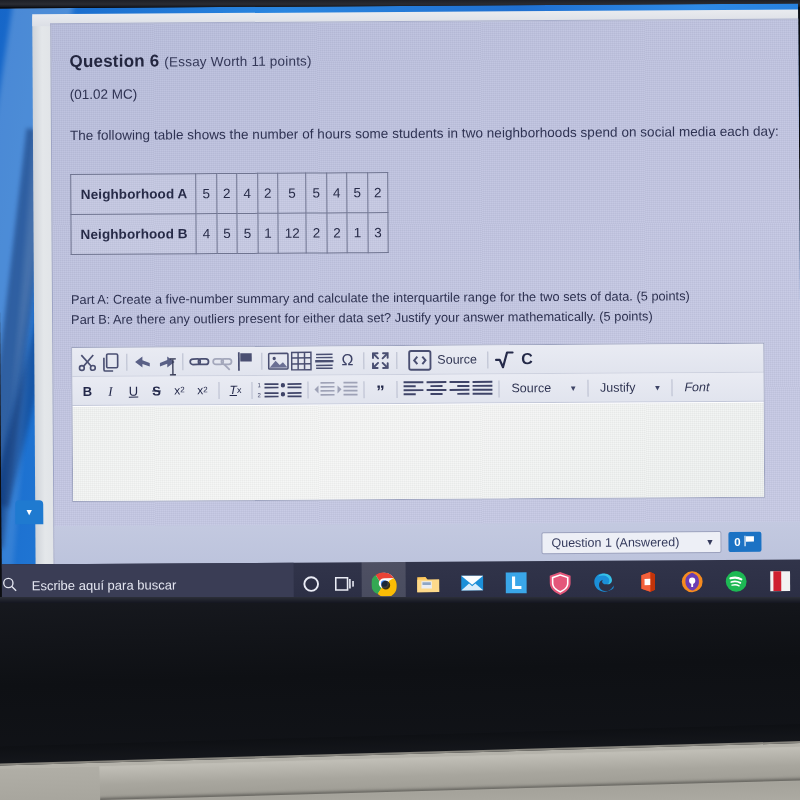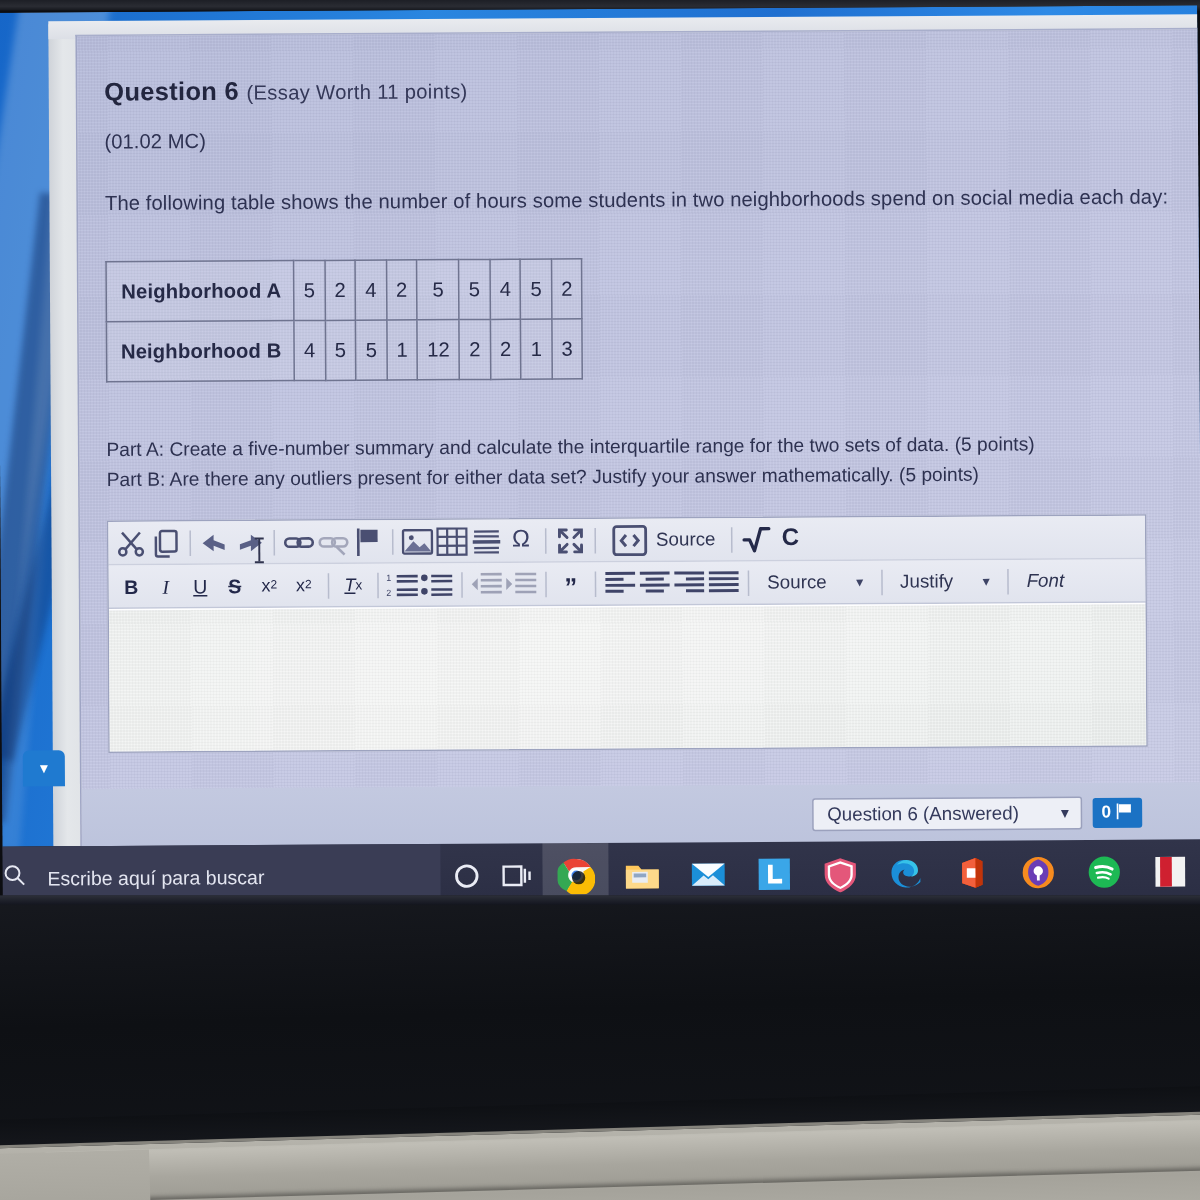--- a/index.html
+++ b/index.html
@@ -565,21 +565,21 @@
           </div>
 
           <div class="editor-body"></div>
         </div>
 
       </div>
 
       <div class="page-bottom">
         <div class="qnav">
           <div class="qselect">
-            <span>Question 6 (Answered)</span>
+            <span>Question 1 (Answered)</span>
             <span class="carat">▼</span>
           </div>
           <div class="flagbadge">
             <span>0</span>
             <span>
               <svg width="12" height="12" viewBox="0 0 16 16" fill="#ffffff">
                 <rect x="1.4" y="1" width="1.5" height="14"></rect>
                   <path d="M3.4 1.8 H14 V9 H3.4 Z"></path>
               </svg>
             </span>

